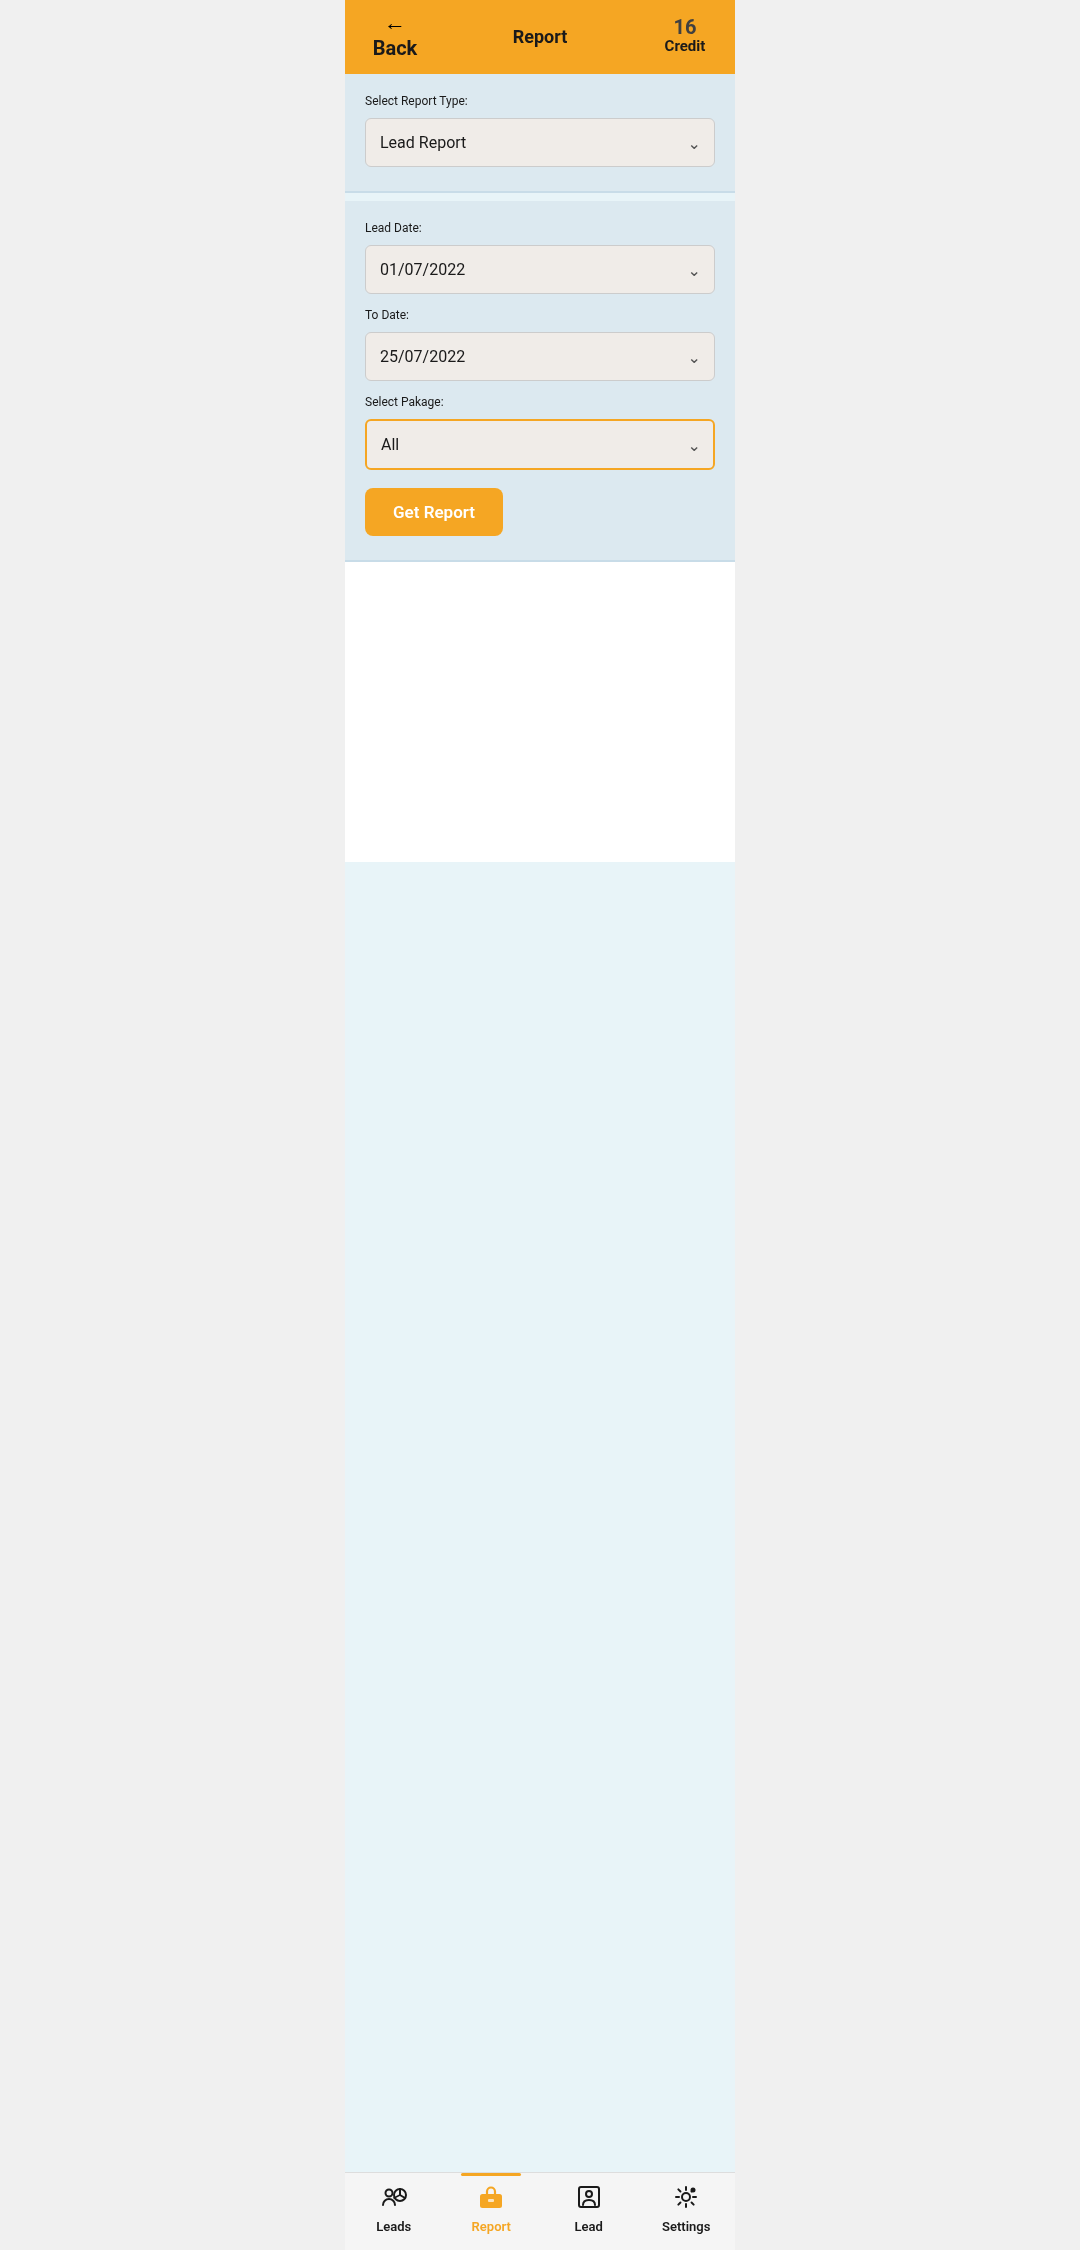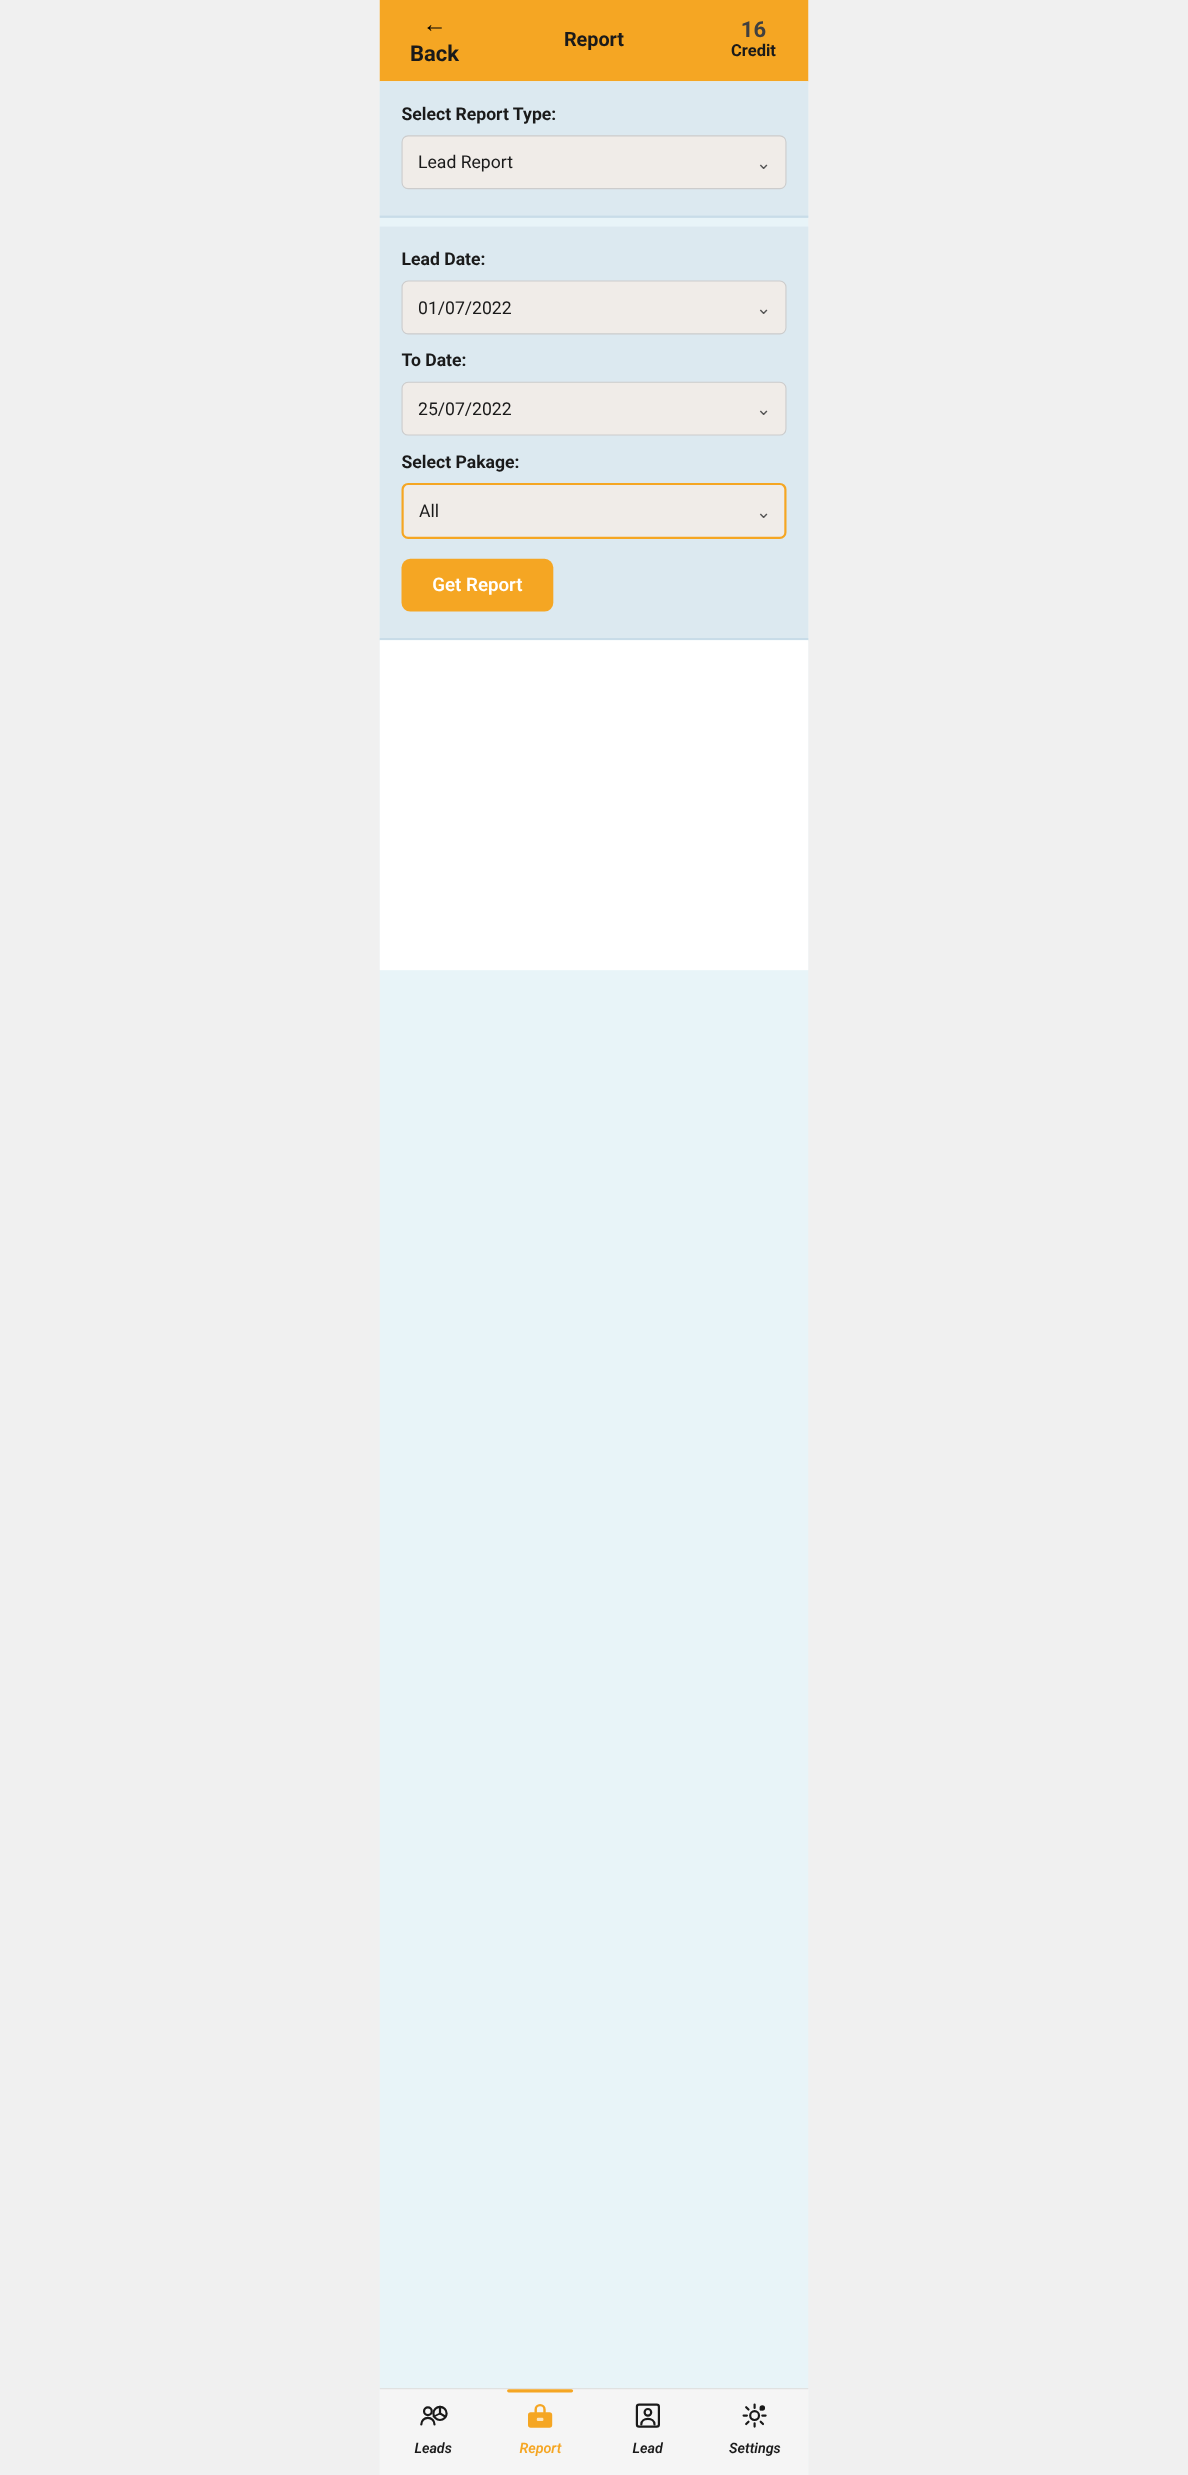--- a/index.html
+++ b/index.html
@@ -91,22 +91,22 @@
       margin: 0;
       padding: 20px 20px 24px;
       border-bottom: 2px solid #c8dce8;
     }
 
     .card + .card {
       margin-top: 8px;
     }
 
     .field-label {
-      font-size: 16px;
-      font-weight: 700;
+      font-size: 12px;
+      font-weight: 400;
       color: #1a1a1a;
       margin-bottom: 10px;
     }
 
     
     .select-wrapper {
       position: relative;
       width: 100%;
     }
 
@@ -173,21 +173,20 @@
       left: 50%;
       transform: translateX(-50%);
       width: 390px;
       background: #f5f5f5;
       border-top: 1px solid #ddd;
       display: flex;
       align-items: center;
       justify-content: space-around;
       padding: 10px 0 16px;
       z-index: 100;
-      font-style: italic;
     }
 
     .nav-item {
       display: flex;
       flex-direction: column;
       align-items: center;
       cursor: pointer;
       flex: 1;
       position: relative;
     }

